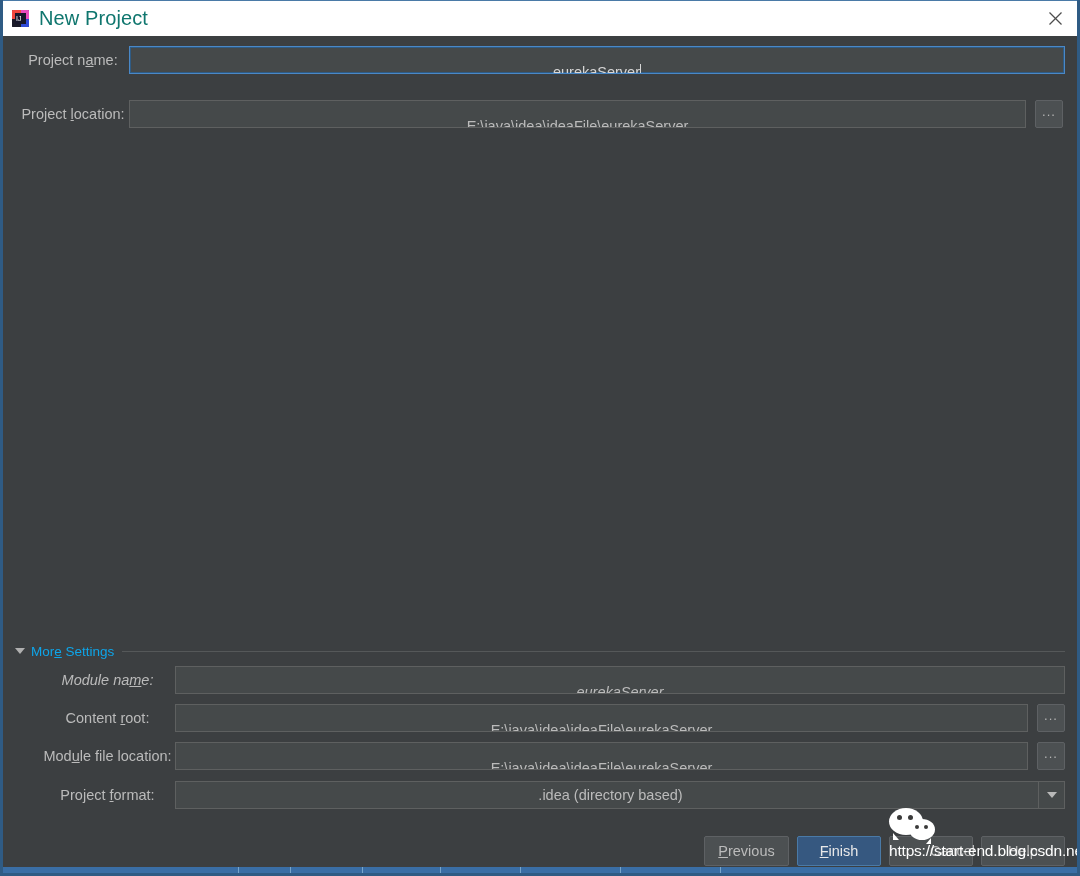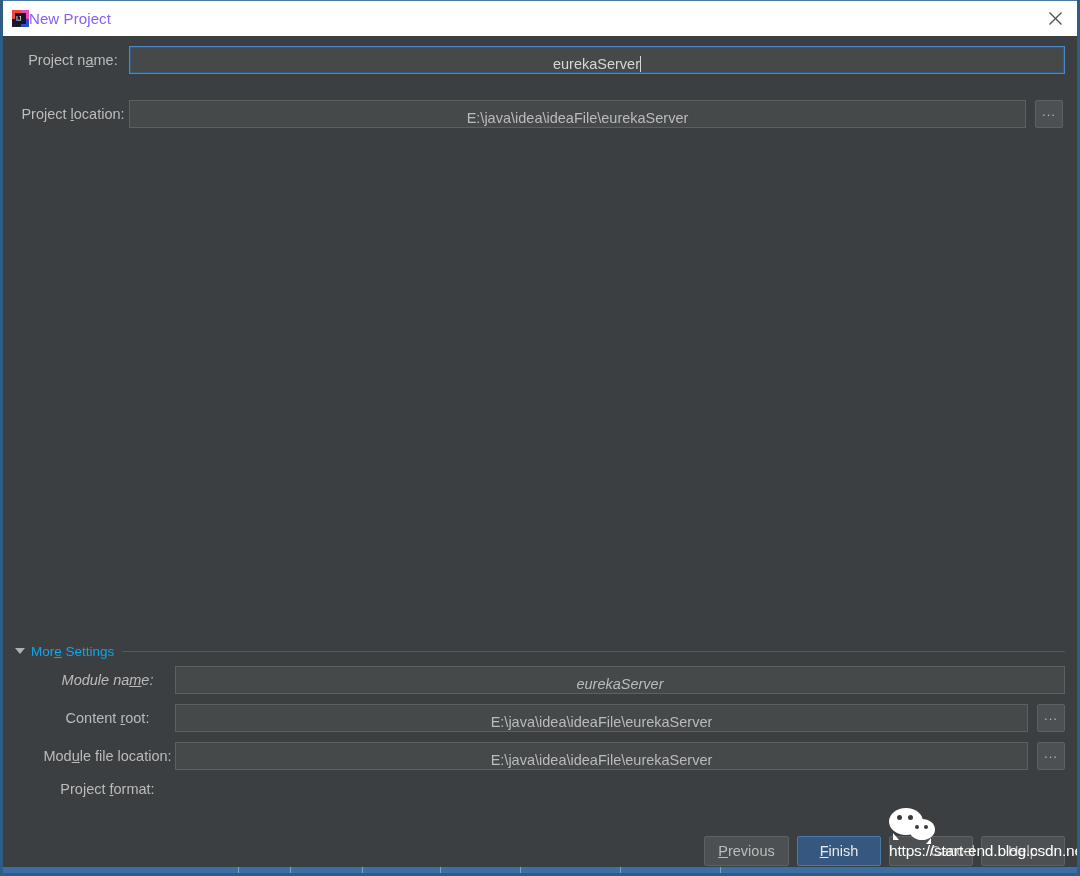--- a/index.html
+++ b/index.html
@@ -54,22 +54,23 @@
   #title-icon .q4 { right:0; bottom:0; background:#2e4ad6; }
   #title-icon .inner {
     position:absolute; left:3px; top:3px; right:3px; bottom:3px;
     background:#16162a;
   }
   #title-icon .ij {
     position:absolute; left:4px; top:4px; width:9px; height:9px;
     color:#fff; font-size:7px; line-height:9px; font-family:"Liberation Sans",sans-serif;
   }
   #title-text {
-    font-size: 15px;
-    color: #8b5cf6;
+    margin-left: 10px;
+    font-size: 20px;
+    color: #0f766e;
     font-family: "Liberation Sans", sans-serif;
     letter-spacing: 0.1px;
   }
   #titlebar-spacer { flex: 1; }
   #close-button {
     width: 48px; height: 34px;
     display: flex; align-items: center; justify-content: center;
     cursor: default;
   }
   #close-button svg { display:block; }
@@ -95,21 +96,21 @@
   .field-label u { text-decoration: underline; }
 
   .textfield {
     background: #45494a;
     border: 1px solid #5e6060;
     color: #bbbbbb;
     font-size: 14.5px;
     font-family: "Liberation Sans", sans-serif;
     height: 28px;
     line-height: 26px;
-    padding: 4px 7px;
+    padding: 12px 7px;
     white-space: nowrap;
     overflow: hidden;
     display: block;
   }
   .textfield.focused {
     border: 1px solid #4a88c7;
     box-shadow: 0 0 0 1px #2f5b84 inset;
     background: #45494a;
     color: #d6d6d6;
   }
@@ -355,20 +356,26 @@
     </div>
 
     <div class="row" style="left:37px; top:706px; width:1025px;">
       <div class="field-label" style="width:135px;">Mod<u>u</u>le file location:</div>
       <div class="textfield" style="width:853px;">E:\java\idea\ideaFile\eurekaServer</div>
       <div class="browse-btn" style="margin-left:9px;">...</div>
     </div>
 
     <div class="row" style="left:37px; top:745px; width:1025px;">
       <div class="field-label" style="width:135px;">Project <u>f</u>ormat:</div>
+      <div class="combo" style="width:890px;">
+        <span class="combo-text">.idea (directory based)</span>
+        <span class="combo-arrow">
+            <i></i>
+          </span>
+      </div>
     </div>
 
     <div id="footer">
       <div class="btn" style="left:701px; top:4px; width:85px;"><u>P</u>revious</div>
       <div class="btn primary" style="left:794px; top:4px; width:84px;"><u>F</u>inish</div>
       <div class="btn" style="left:886px; top:4px; width:84px;padding-left:43px;">Cancel</div>
       <div class="btn" style="left:978px; top:4px; width:84px;">Help</div>
     </div>
 
   </div>

